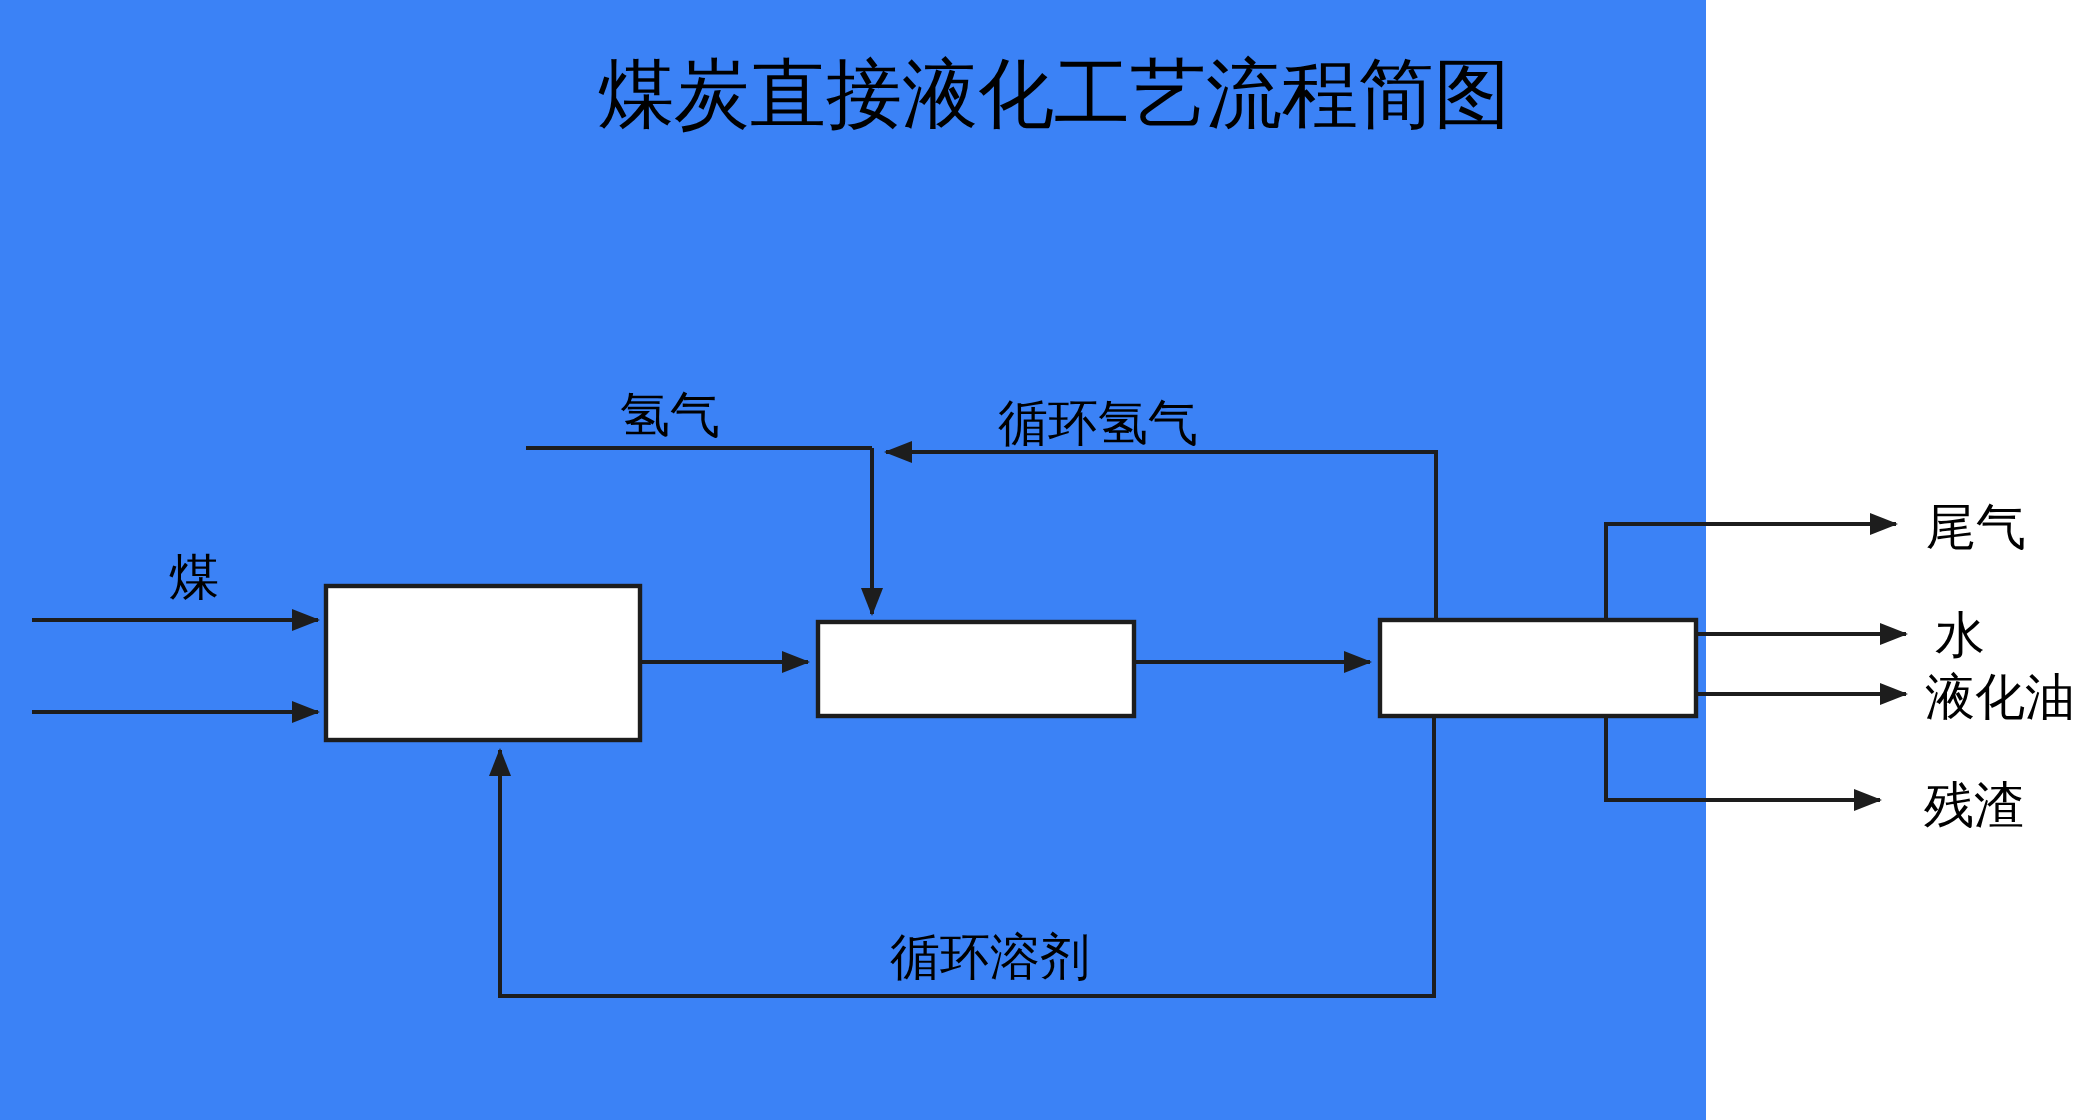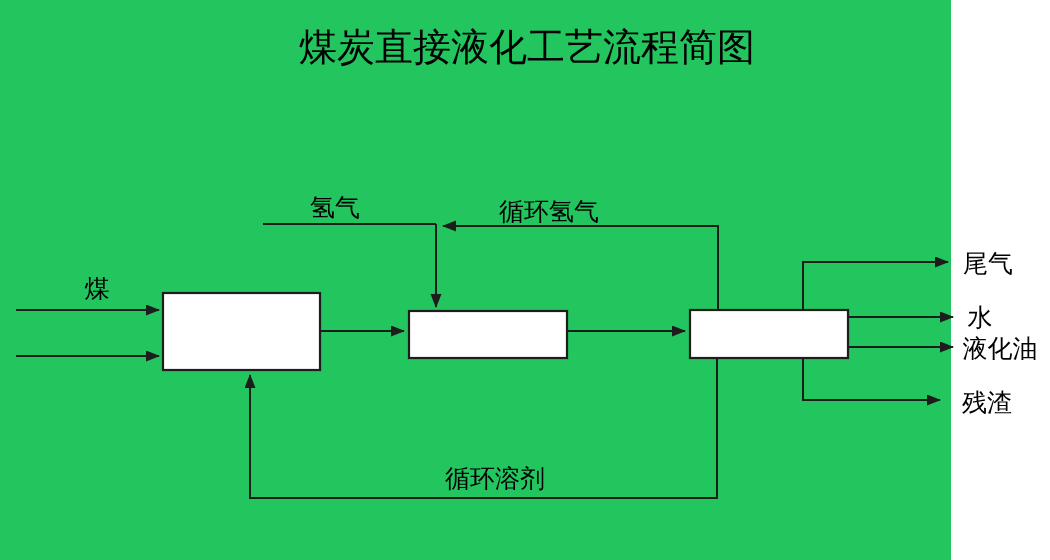--- a/index.html
+++ b/index.html
@@ -6,23 +6,23 @@
     margin: 0;
     padding: 0;
     background: #ffffff;
     width: 1050px;
     height: 560px;
     overflow: hidden;
     font-family: "Liberation Sans", "DejaVu Sans", sans-serif;
   }
   .stage {
     position: relative;
-    width: 951px;
+    width: 853px;
     height: 560px;
-    background: #22c55e;
+    background: #3b82f6;
   }
   svg.flow {
     position: absolute;
     top: 0;
     left: 0;
     display: block;
   }
   .pipe {
     stroke: #1d1d1d;
     stroke-width: 2;

